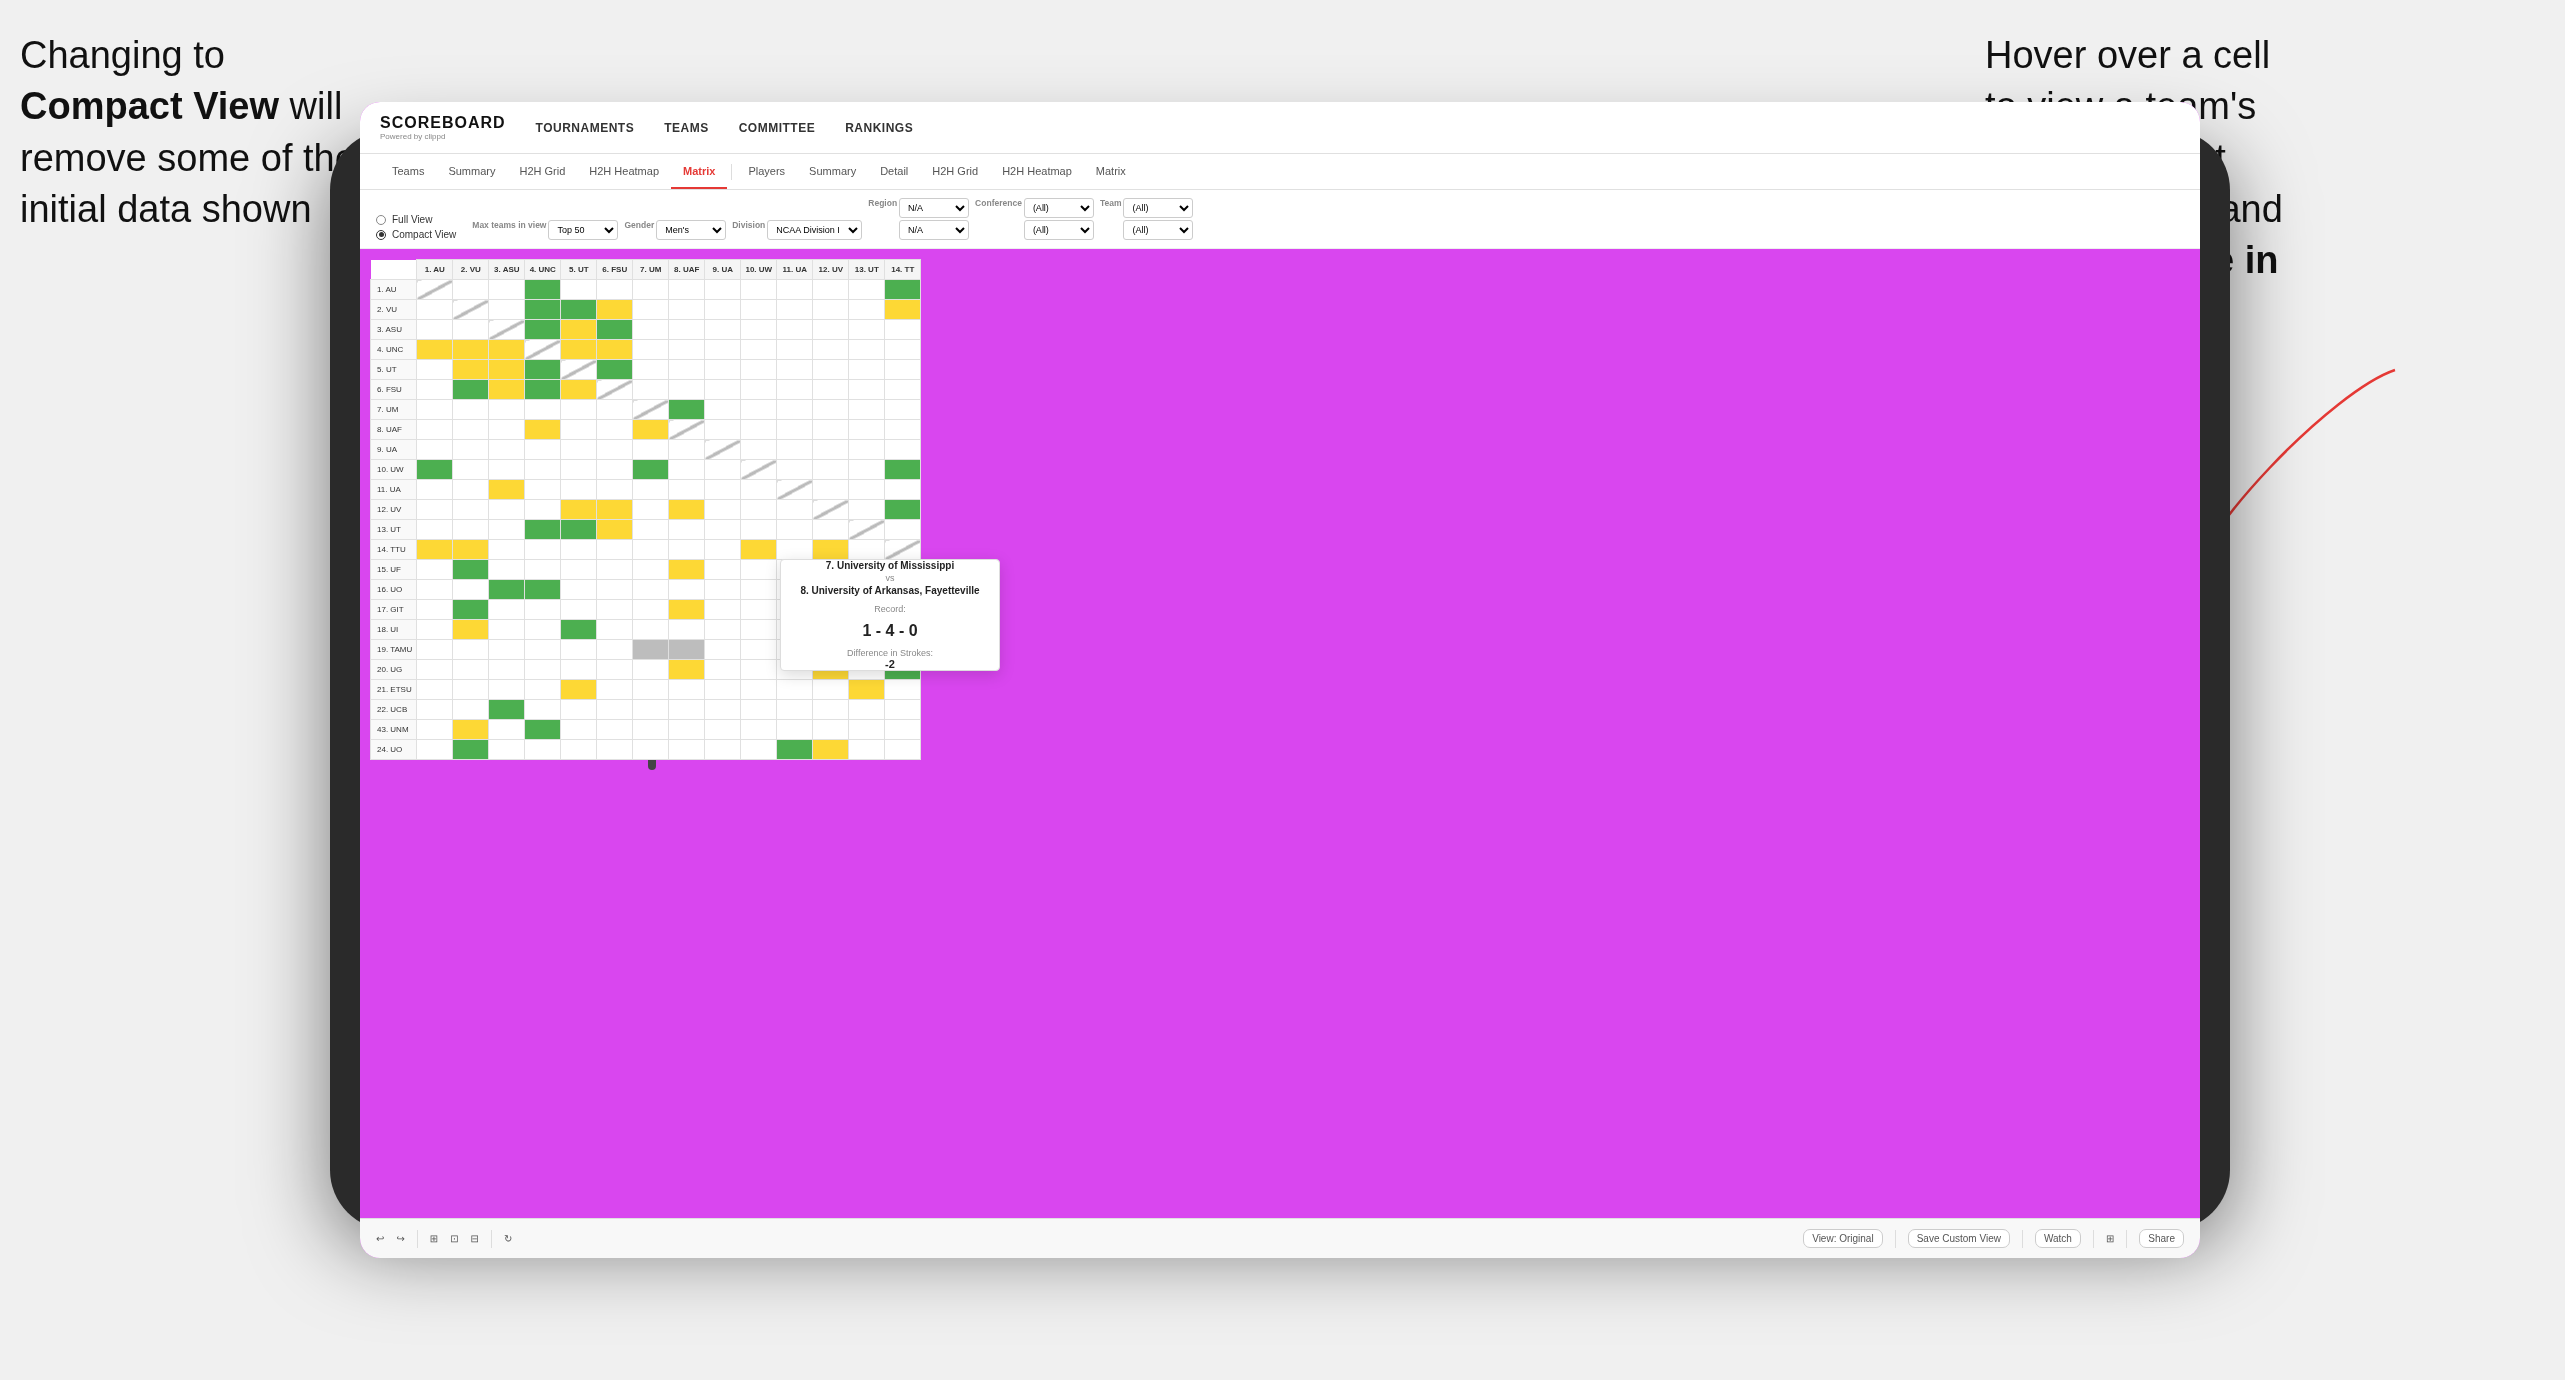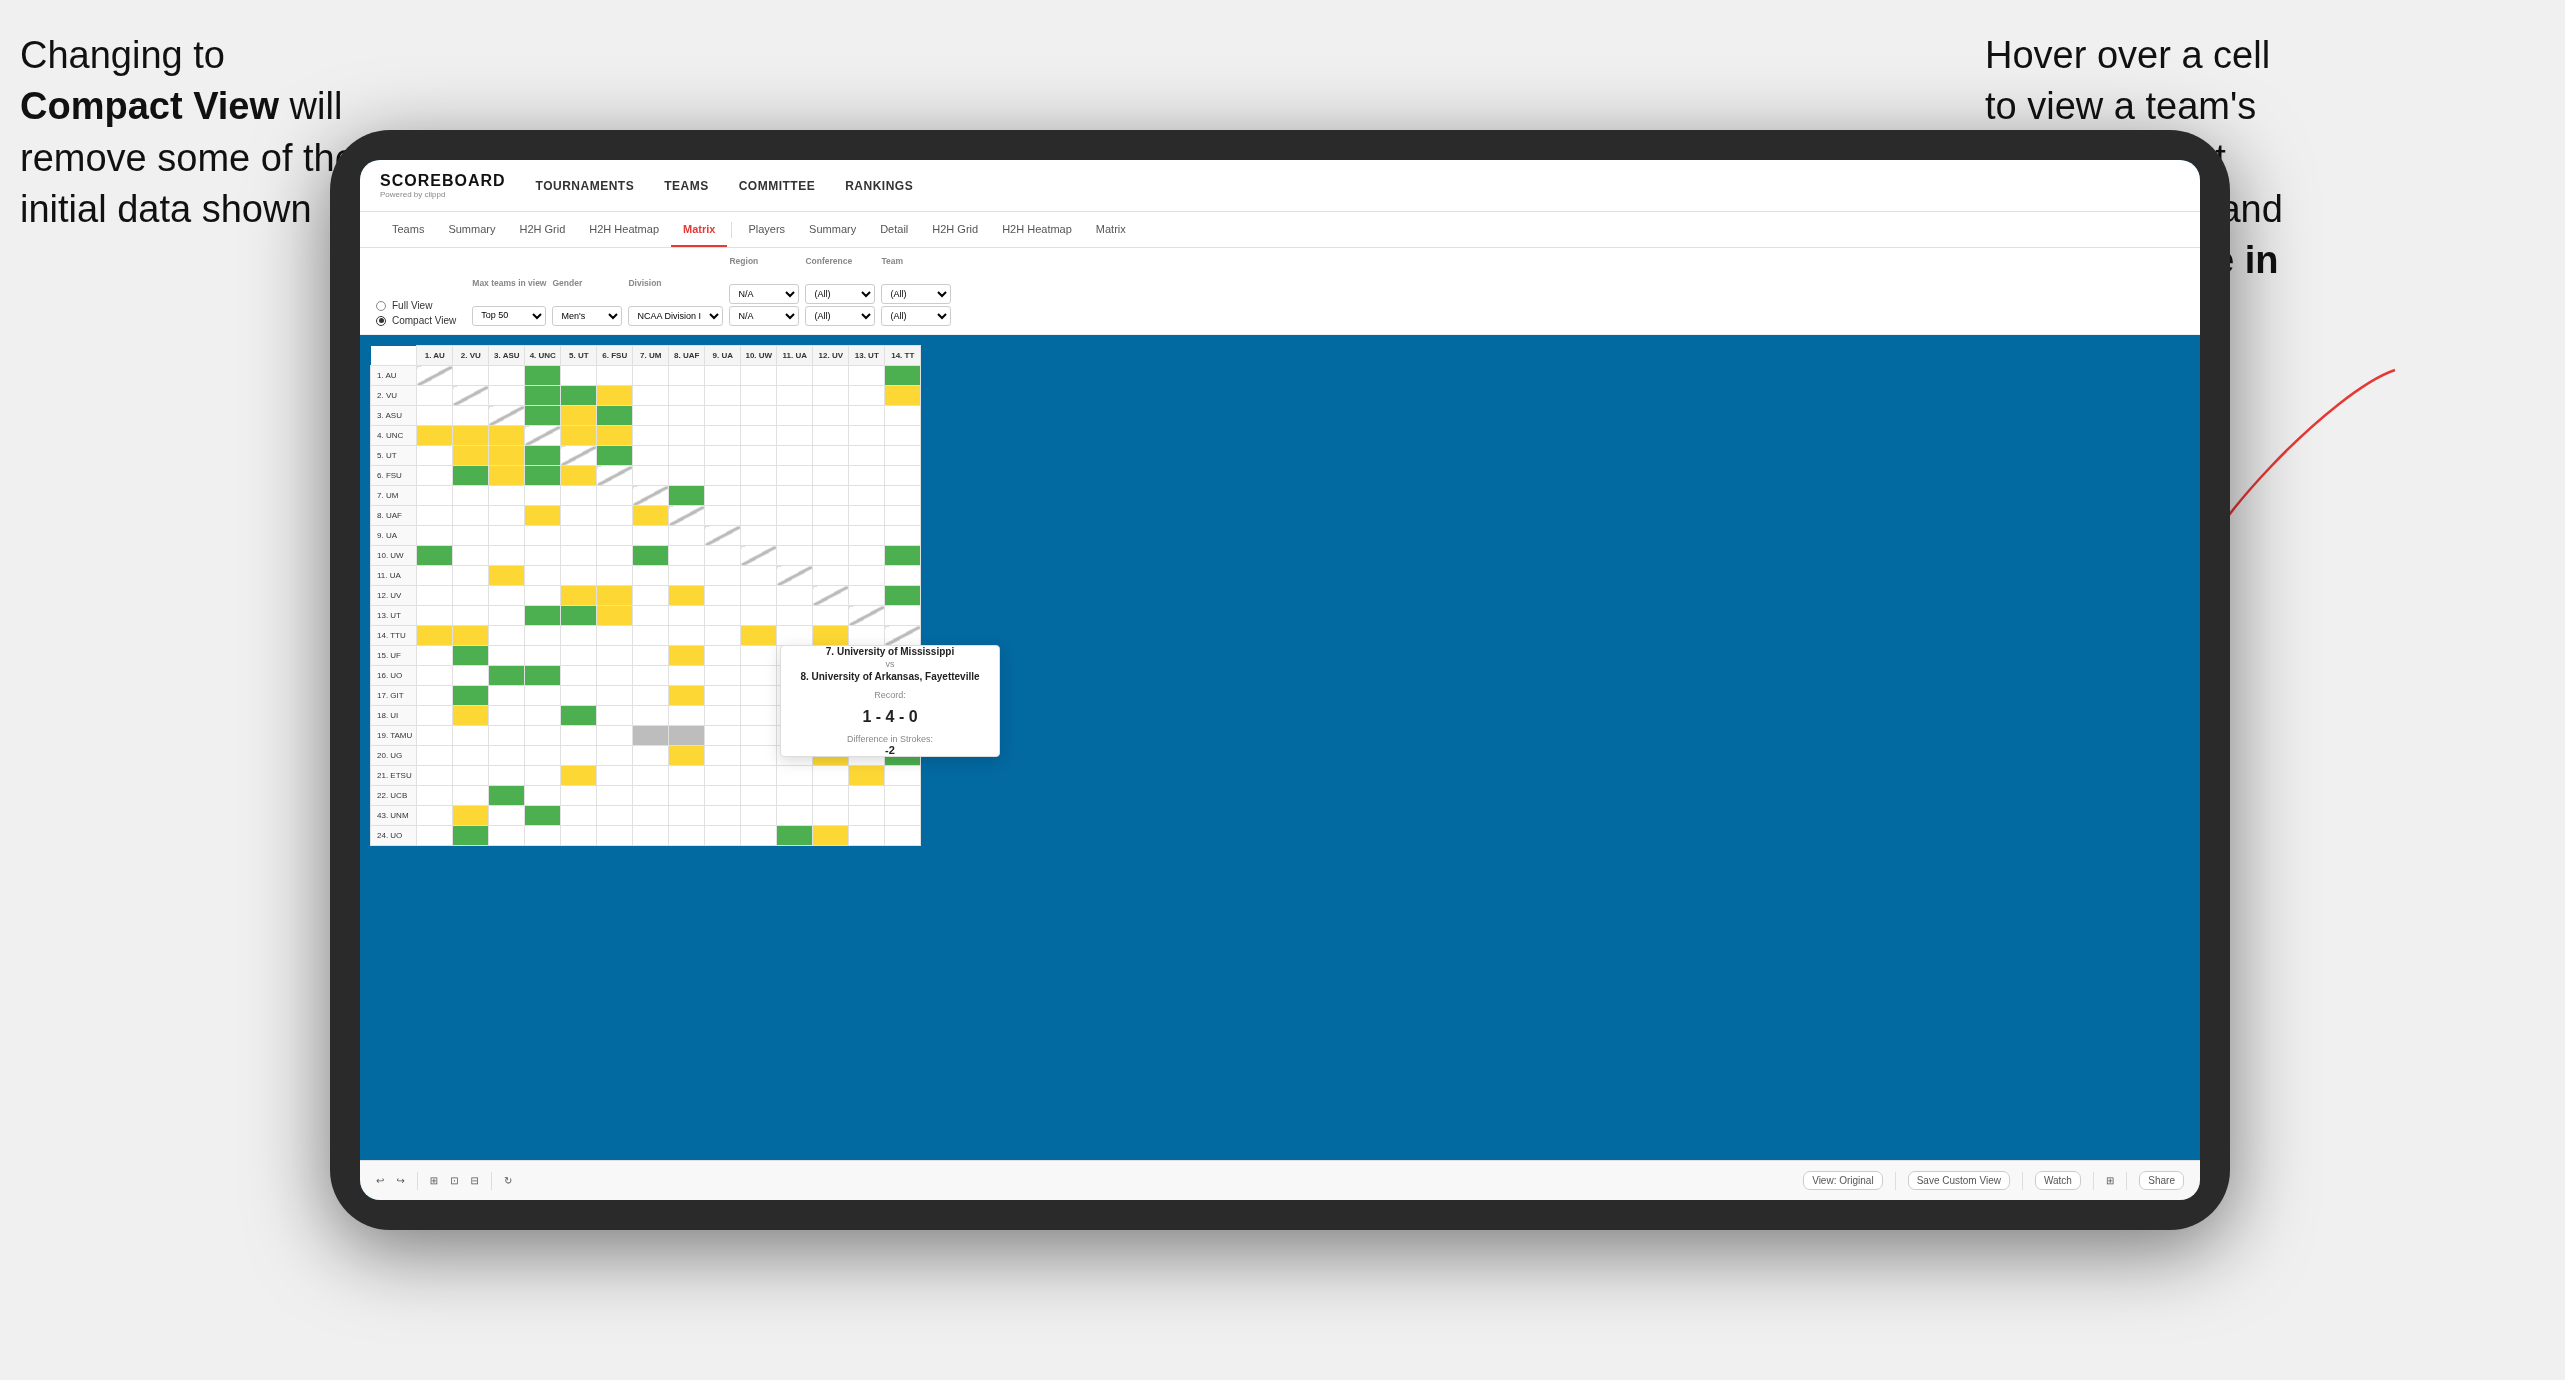--- a/index.html
+++ b/index.html
@@ -52,22 +52,22 @@
       border-radius: 60px;
       box-shadow: 0 20px 80px rgba(0,0,0,0.5);
       display: flex;
       align-items: center;
       justify-content: center;
       padding: 30px 20px;
     }
 
     .tablet-screen {
       width: 1840px;
-      height: 1040px;
-      background: #0369a1;
+      height: 1156px;
+      background: #d946ef;
       border-radius: 20px;
       overflow: hidden;
       display: flex;
       flex-direction: column;
     }
 
     
     .navbar {
       display: flex;
       align-items: center;
@@ -336,22 +336,22 @@
       display: flex;
       flex-wrap: wrap;
       gap: 6px;
       padding: 8px 16px;
       border-bottom: 1px solid #eee;
       background: #fff;
       align-items: flex-end;
     }
     .filter-group {
       display: flex;
-      flex-direction: column;
-      gap: 18px;
+      flex-direction: row;
+      gap: 2px;
     }
     .filter-group label {
       font-size: 8.5px;
       color: #888;
       font-weight: 600;
     }
     .filter-group select {
       font-size: 9px;
       border: 1px solid #ccc;
       border-radius: 3px;

